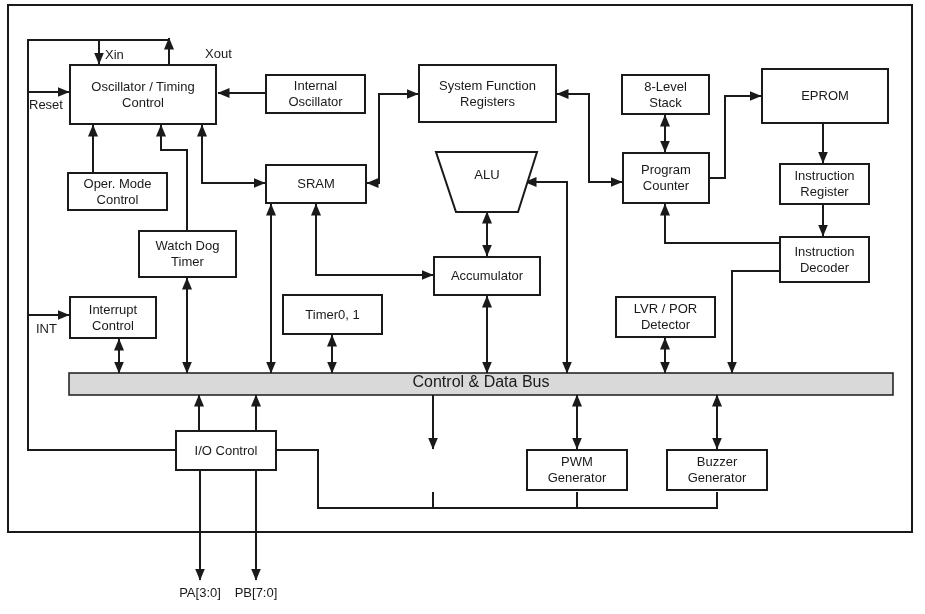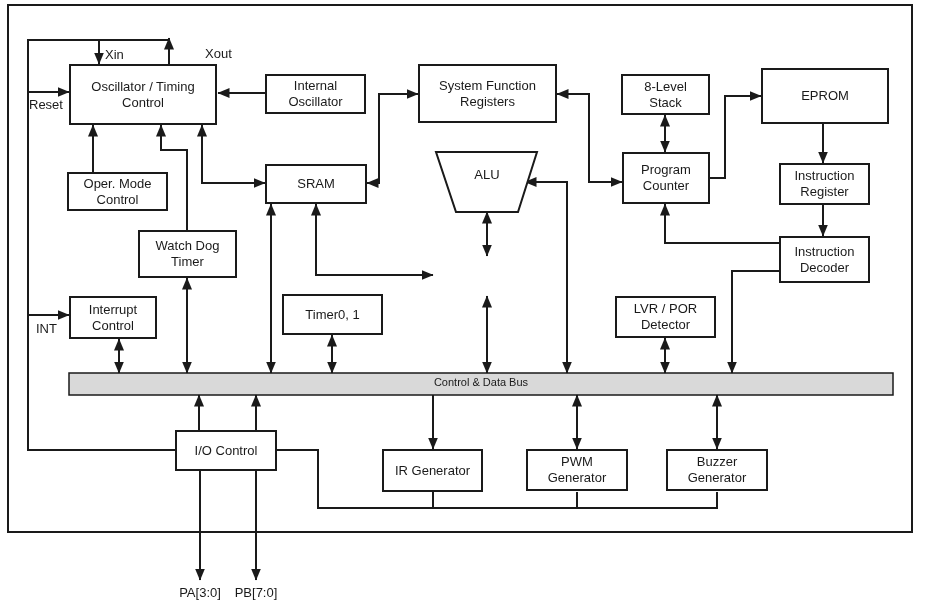--- a/index.html
+++ b/index.html
@@ -17,21 +17,21 @@
     font-size:13px;line-height:16px;
   }
   .floating{
     position:absolute;z-index:3;background:transparent;
     font-size:13px;line-height:16px;white-space:pre;
   }
   .centered{text-align:center;}
   .bus-label{
     position:absolute;z-index:3;left:69px;top:373px;width:824px;height:18px;
     display:flex;align-items:center;justify-content:center;
-    font-size:11px;
+    font-size:16px;
     text-align:center;
   }
 </style>
 </head>
 <body>
 
 <div id="stage">
 
   <svg id="wires" width="925" height="614" viewBox="0 0 925 614">
     <defs>
@@ -102,33 +102,33 @@
   <div class="box" style="left:138px;top:230px;width:99px;height:48px">Watch Dog
 Timer</div>
   <div class="box" style="left:69px;top:296px;width:88px;height:43px">Interrupt
 Control</div>
   <div class="box" style="left:265px;top:164px;width:102px;height:40px">SRAM</div>
   <div class="box" style="left:265px;top:74px;width:101px;height:40px">Internal
 Oscillator</div>
   <div class="box" style="left:282px;top:294px;width:101px;height:41px">Timer0, 1</div>
   <div class="box" style="left:418px;top:64px;width:139px;height:59px">System Function
 Registers</div>
+  <div class="box" style="left:433px;top:256px;width:108px;height:40px">Accumulator</div>
   <div class="box" style="left:621px;top:74px;width:89px;height:41px">8-Level
 Stack</div>
   <div class="box" style="left:761px;top:68px;width:128px;height:56px">EPROM</div>
   <div class="box" style="left:622px;top:152px;width:88px;height:52px">Program
 Counter</div>
   <div class="box" style="left:779px;top:163px;width:91px;height:42px">Instruction
 Register</div>
   <div class="box" style="left:779px;top:236px;width:91px;height:47px">Instruction
 Decoder</div>
   <div class="box" style="left:175px;top:430px;width:102px;height:41px">I/O Control</div>
   <div class="box" style="left:615px;top:296px;width:101px;height:42px">LVR / POR
 Detector</div>
-  <div class="box" style="left:382px;top:449px;width:101px;height:43px">IR Generator</div>
   <div class="box" style="left:526px;top:449px;width:102px;height:42px">PWM
 Generator</div>
   <div class="box" style="left:666px;top:449px;width:102px;height:42px">Buzzer
 Generator</div>
 
   <div class="floating centered" style="left:437px;top:167px;width:100px;">ALU</div>
 
   <div class="bus-label">Control &amp; Data Bus</div>
 
   <div class="floating" style="left:105px;top:47px;">Xin</div>

